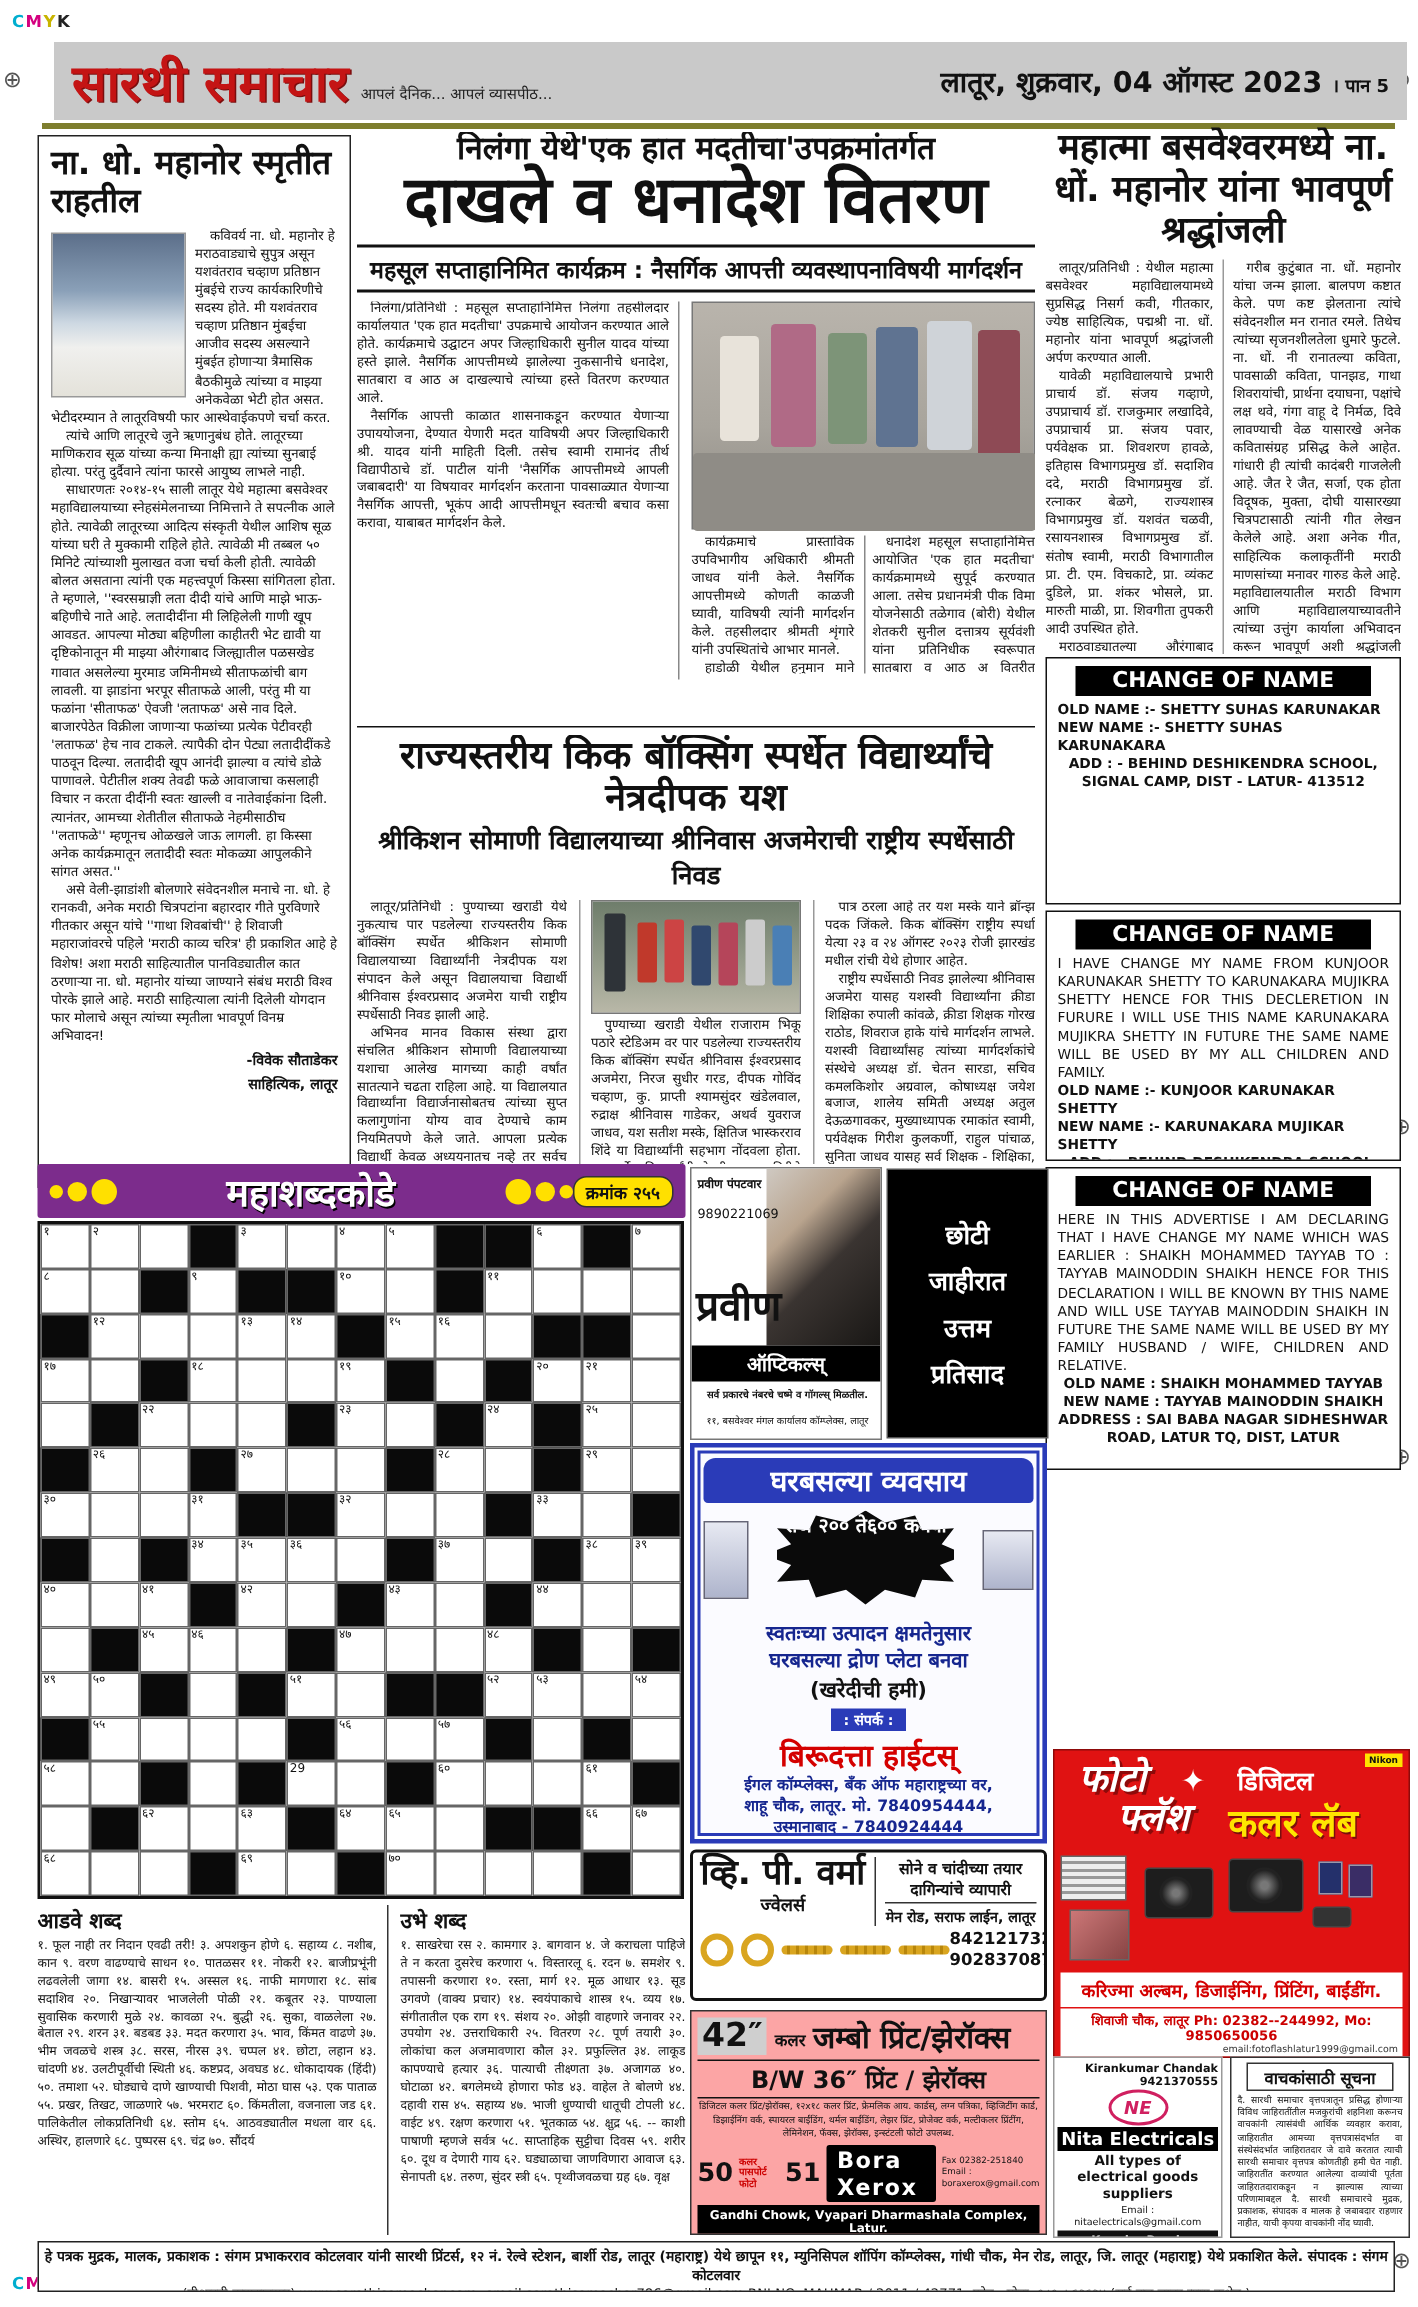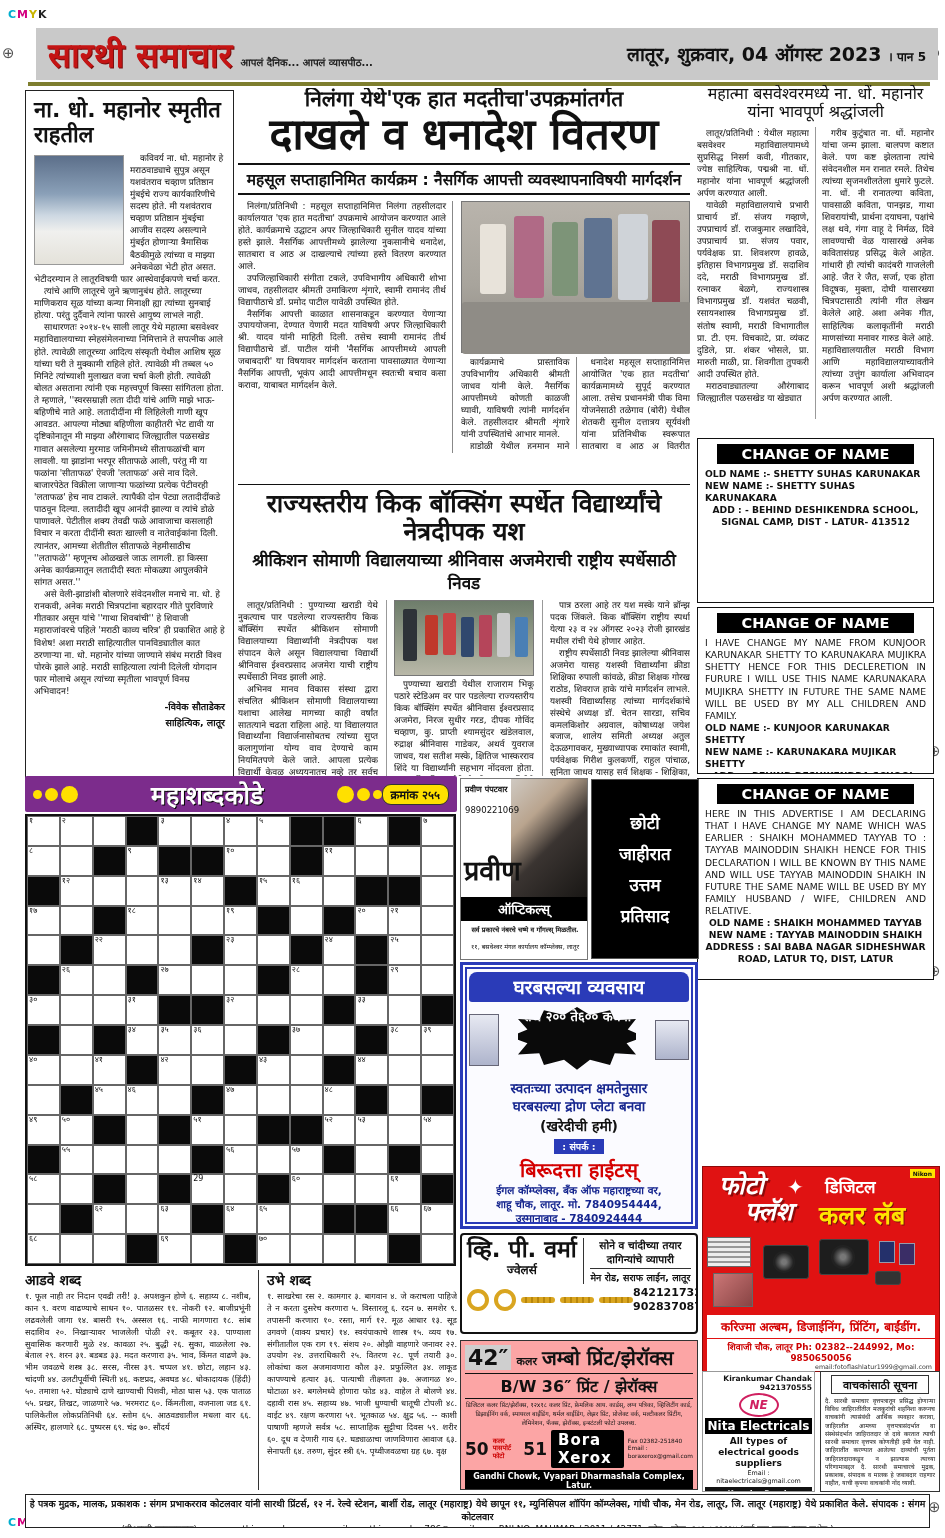--- a/index.html
+++ b/index.html
@@ -8,21 +8,21 @@
   .ovh { overflow:hidden; }
 
   
   .cmyk { font-size:11px; letter-spacing:1px; font-weight:bold; }
   .cmyk .c{color:#00aecf;} .cmyk .m{color:#d4007f;} .cmyk .y{color:#c8b400;} .cmyk .k{color:#222;}
   .regmark { color:#555; font-size:15px; }
 
   
   .masthead { left:36px; top:28px; width:902px; height:52px; background:#c9c9c9; display:flex; align-items:center; padding:0 12px; }
   .mast-title { font-size:34px; font-weight:bold; color:#c41414; text-shadow:1px 1px 0 #7a0d0d; font-family:"DejaVu Serif", serif; }
-  .mast-tag { font-size:10px; font-weight:bold; color:#222; margin-left:8px; margin-top:16px; }
+  .mast-tag { font-size:10px; font-weight:normal; color:#222; margin-left:8px; margin-top:16px; }
   .mast-date { margin-left:auto; font-size:19px; font-weight:bold; color:#111; }
   .mast-page { font-size:12px; font-weight:bold; }
   .rule-olive { left:28px; top:82px; width:902px; height:4px; background:#7e7e2e; }
 
   
   .obit { left:25px; top:90px; width:209px; height:702px; border:1px solid #222; padding:6px 8px; }
   .obit h1 { font-size:22px; line-height:1.15; font-weight:bold; margin-bottom:4px; }
   .obit-photo { float:left; width:90px; height:110px; margin:3px 6px 2px 0; border:1px solid #999;
     background:linear-gradient(180deg,#5c6f8a 0%,#8aa0b8 35%,#cdd8e2 55%,#f0f0ee 70%,#e4e2da 100%); }
   .obit p { font-size:8.8px; line-height:1.38; text-indent:10px; }
@@ -50,21 +50,21 @@
   .kick-cols { display:flex; gap:8px; margin-top:6px; height:225px; }
   .kick-cols .kc { flex:1; }
   .kick-cols .kc+.kc { border-left:1px solid #999; padding-left:7px; }
   .kick-cols p { font-size:8.8px; line-height:1.36; text-indent:9px; text-align:justify; }
   .kick-photo { width:100%; height:76px; border:1px solid #777; position:relative; margin-bottom:3px;
     background:linear-gradient(180deg,#6e7d6b 0%,#99a08e 60%,#b9b8a8 100%); }
   .kick-photo .fig { position:absolute; border-radius:2px; }
 
   
   .trib { left:697px; top:85px; width:237px; height:351px; }
-  .trib h1 { font-size:16px; font-weight:normal; text-align:center; line-height:1.15; }
+  .trib h1 { font-size:24px; font-weight:bold; text-align:center; line-height:1.15; }
   .trib-cols { display:flex; gap:6px; margin-top:5px; height:292px; }
   .trib-cols .tc { flex:1; }
   .trib-cols .tc+.tc { border-left:1px solid #999; padding-left:6px; }
   .trib-cols p { font-size:8.8px; line-height:1.37; text-indent:9px; text-align:justify; }
 
   
   .con { left:697px; width:237px; border:1.5px solid #111; padding:5px 7px; background:#fff; }
   .con-head { background:#000; color:#fff; text-align:center; font-size:14.5px; font-weight:bold; padding:2px 0; margin:0 12px 4px; }
   .con-body { font-size:9.2px; line-height:1.32; text-align:justify; font-weight:500; }
   .con-line { font-size:9.2px; font-weight:bold; line-height:1.3; }
@@ -217,21 +217,20 @@
   <div class="byline">साहित्यिक, लातूर</div>
 </div>
 
 <div class="abs lead ovh">
   <div class="lead-kicker">निलंगा येथे'एक हात मदतीचा'उपक्रमांतर्गत</div>
   <div class="lead-head">दाखले व धनादेश वितरण</div>
   <div class="lead-sub">महसूल सप्ताहानिमित कार्यक्रम : नैसर्गिक आपत्ती व्यवस्थापनाविषयी मार्गदर्शन</div>
   <div class="lead-body">
     <div class="lead-c1 ovh">
         <p>निलंगा/प्रतिनिधी : महसूल सप्ताहानिमित्त निलंगा तहसीलदार कार्यालयात 'एक हात मदतीचा' उपक्रमाचे आयोजन करण्यात आले होते. कार्यक्रमाचे उद्घाटन अपर जिल्हाधिकारी सुनील यादव यांच्या हस्ते झाले. नैसर्गिक आपत्तीमध्ये झालेल्या नुकसानीचे धनादेश, सातबारा व आठ अ दाखल्याचे त्यांच्या हस्ते वितरण करण्यात आले.</p>
-        <p>उपजिल्हाधिकारी संगीता टकले, उपविभागीय अधिकारी शोभा जाधव, तहसीलदार श्रीमती उमाकिरण शृंगारे, स्वामी रामानंद तीर्थ विद्यापीठाचे डॉ. प्रमोद पाटील यावेळी उपस्थित होते.</p>
         <p>नैसर्गिक आपत्ती काळात शासनाकडून करण्यात येणाऱ्या उपाययोजना, देण्यात येणारी मदत याविषयी अपर जिल्हाधिकारी श्री. यादव यांनी माहिती दिली. तसेच स्वामी रामानंद तीर्थ विद्यापीठाचे डॉ. पाटील यांनी 'नैसर्गिक आपत्तीमध्ये आपली जबाबदारी' या विषयावर मार्गदर्शन करताना पावसाळ्यात येणाऱ्या नैसर्गिक आपत्ती, भूकंप आदी आपत्तीमधून स्वतःची बचाव कसा करावा, याबाबत मार्गदर्शन केले.</p>
       </div>
     <div class="lead-right">
       <div class="lead-photo">
         <div class="fig" style="left:18px;top:22px;width:26px;height:70px;background:#e8e3da;"></div>
         <div class="fig" style="left:52px;top:14px;width:30px;height:82px;background:#b06a86;"></div>
         <div class="fig" style="left:90px;top:20px;width:26px;height:74px;background:#7d9478;"></div>
         <div class="fig" style="left:122px;top:16px;width:28px;height:80px;background:#5f7391;"></div>
         <div class="fig" style="left:156px;top:12px;width:30px;height:86px;background:#cfd3d8;"></div>
         <div class="fig" style="left:190px;top:18px;width:28px;height:90px;background:#8e4a55;"></div>

